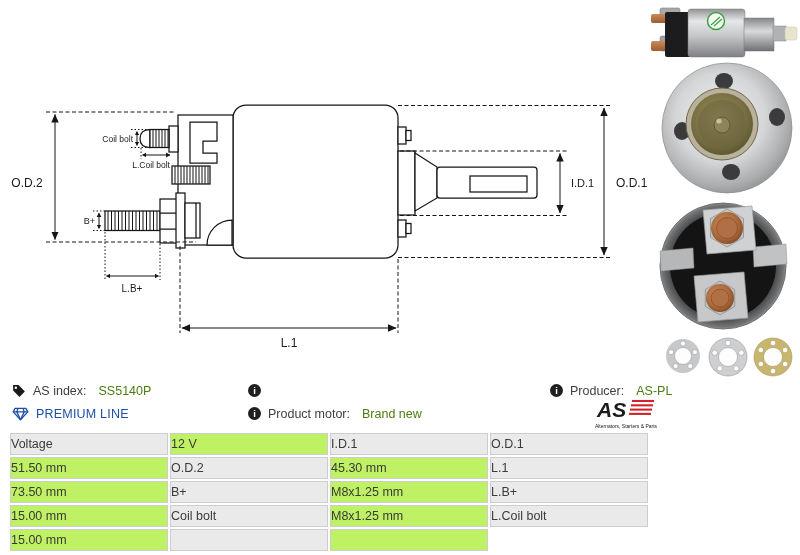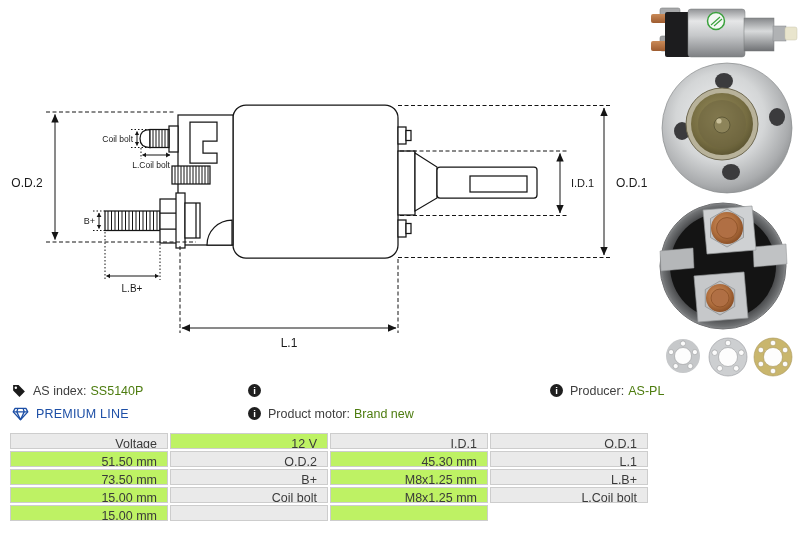--- a/index.html
+++ b/index.html
@@ -2,29 +2,29 @@
 <html><head>
 <meta charset="utf-8">
 <style>
   *{margin:0;padding:0;box-sizing:border-box}
   html,body{width:800px;height:555px;background:#fff;font-family:"Liberation Sans",sans-serif;overflow:hidden}
   .page{position:relative;width:800px;height:555px;background:#fff}
   .layer{position:absolute;left:0;top:0;width:800px;height:555px}
   svg text{font-family:"Liberation Sans",sans-serif;fill:#1a1a1a}
   .inforow{position:absolute;display:flex;align-items:center;gap:7px;font-size:12.5px;color:#3e3e3e;white-space:nowrap;height:15px}
   .inforow .val-b{font-weight:normal;color:#4d7c0f}
-  .pair{display:inline-flex;gap:4px}
+  .pair{display:inline-flex;gap:12px}
   .info-icon{width:13px;height:13px;min-width:13px;border-radius:50%;background:#1f1f1f;color:#fff;
     font-size:9.5px;font-weight:bold;display:inline-flex;align-items:center;justify-content:center;line-height:1}
   .premium-text{font-weight:normal;color:#1d4fa6;letter-spacing:.2px}
   .tag-svg,.gem-svg{display:block}
   .logo-wrap{position:absolute;left:588px;top:396px;width:76px;height:36px}
   .spec{position:absolute;left:10px;top:433px;display:grid;grid-template-columns:158px 158px 158px 158px;gap:2px}
-  .cell{height:16px;line-height:20px;border:1px solid #cdcdcd;font-size:12.5px;color:#3a3a3a;
-    text-align:right;padding-right:10px;overflow:hidden}
+  .cell{height:22px;line-height:20px;border:1px solid #cdcdcd;font-size:12.5px;color:#3a3a3a;
+    text-align:left;padding-right:10px;overflow:hidden}
   .cell.lab{background:#eaeaea}
   .cell.val{background:#bef264}
 </style>
 </head>
 <body>
 
 <div class="page">
 
   <svg class="layer" viewBox="0 0 800 555">
     <defs>
@@ -260,20 +260,32 @@
   </div>
 
   <div class="inforow" style="left:248px;top:406px">
     <span class="info-icon">i</span>
     <span class="pair">
       <span>Product motor:</span>
       <span class="val-b">Brand new</span>
     </span>
   </div>
 
+  <div class="logo-wrap">
+    <svg width="76" height="36" viewBox="0 0 76 36">
+      <text x="9" y="21" font-size="21" font-style="italic" font-weight="bold" fill="#d3232a">AS</text>
+      <g stroke="#d3232a" stroke-width="2.1">
+        <line x1="44" y1="5" x2="66" y2="5"></line>
+        <line x1="43" y1="9.3" x2="65" y2="9.3"></line>
+        <line x1="42" y1="13.6" x2="64" y2="13.6"></line>
+        <line x1="41" y1="17.9" x2="63" y2="17.9"></line>
+      </g>
+      <text x="38" y="32" font-size="5" text-anchor="middle" fill="#b8403f">Alternators, Starters &amp; Parts</text>
+    </svg>
+  </div>
 
   <div class="spec">
     <div class="cell lab">Voltage</div>
     <div class="cell val">12 V</div>
     <div class="cell lab">I.D.1</div>
 
     <div class="cell lab">O.D.1</div>
     <div class="cell val">51.50 mm</div>
     <div class="cell lab">O.D.2</div>
     <div class="cell val">45.30 mm</div>

